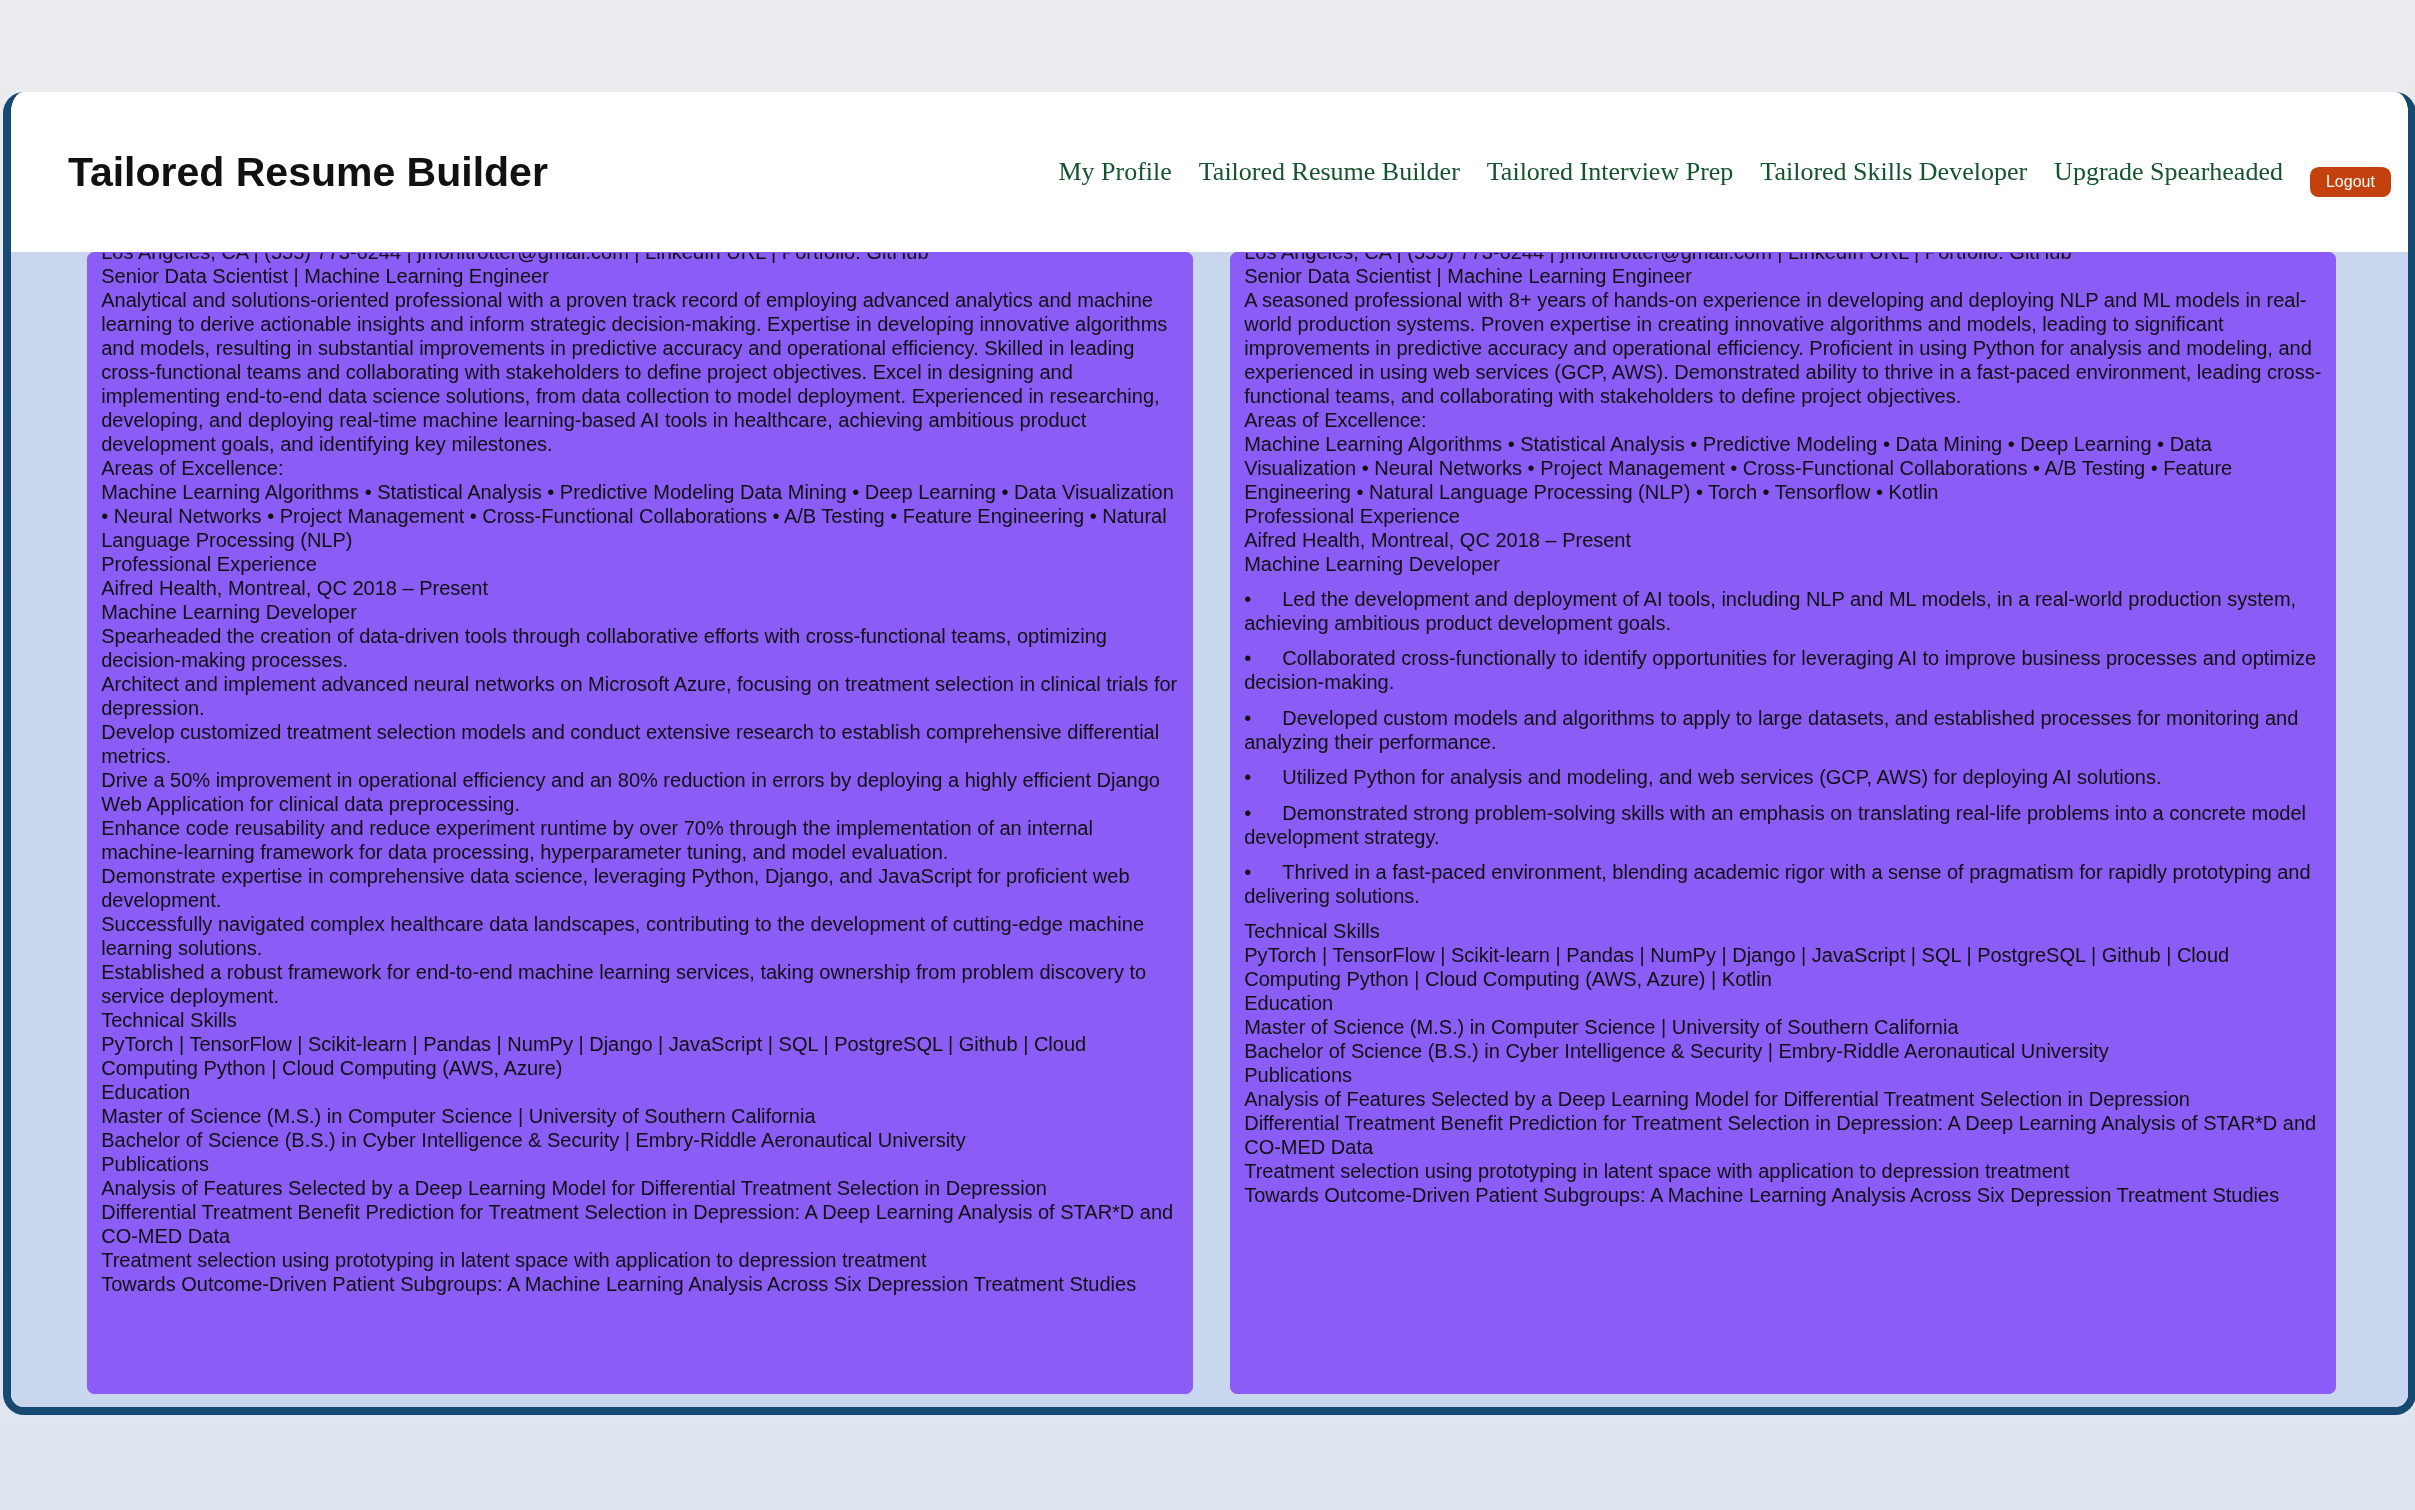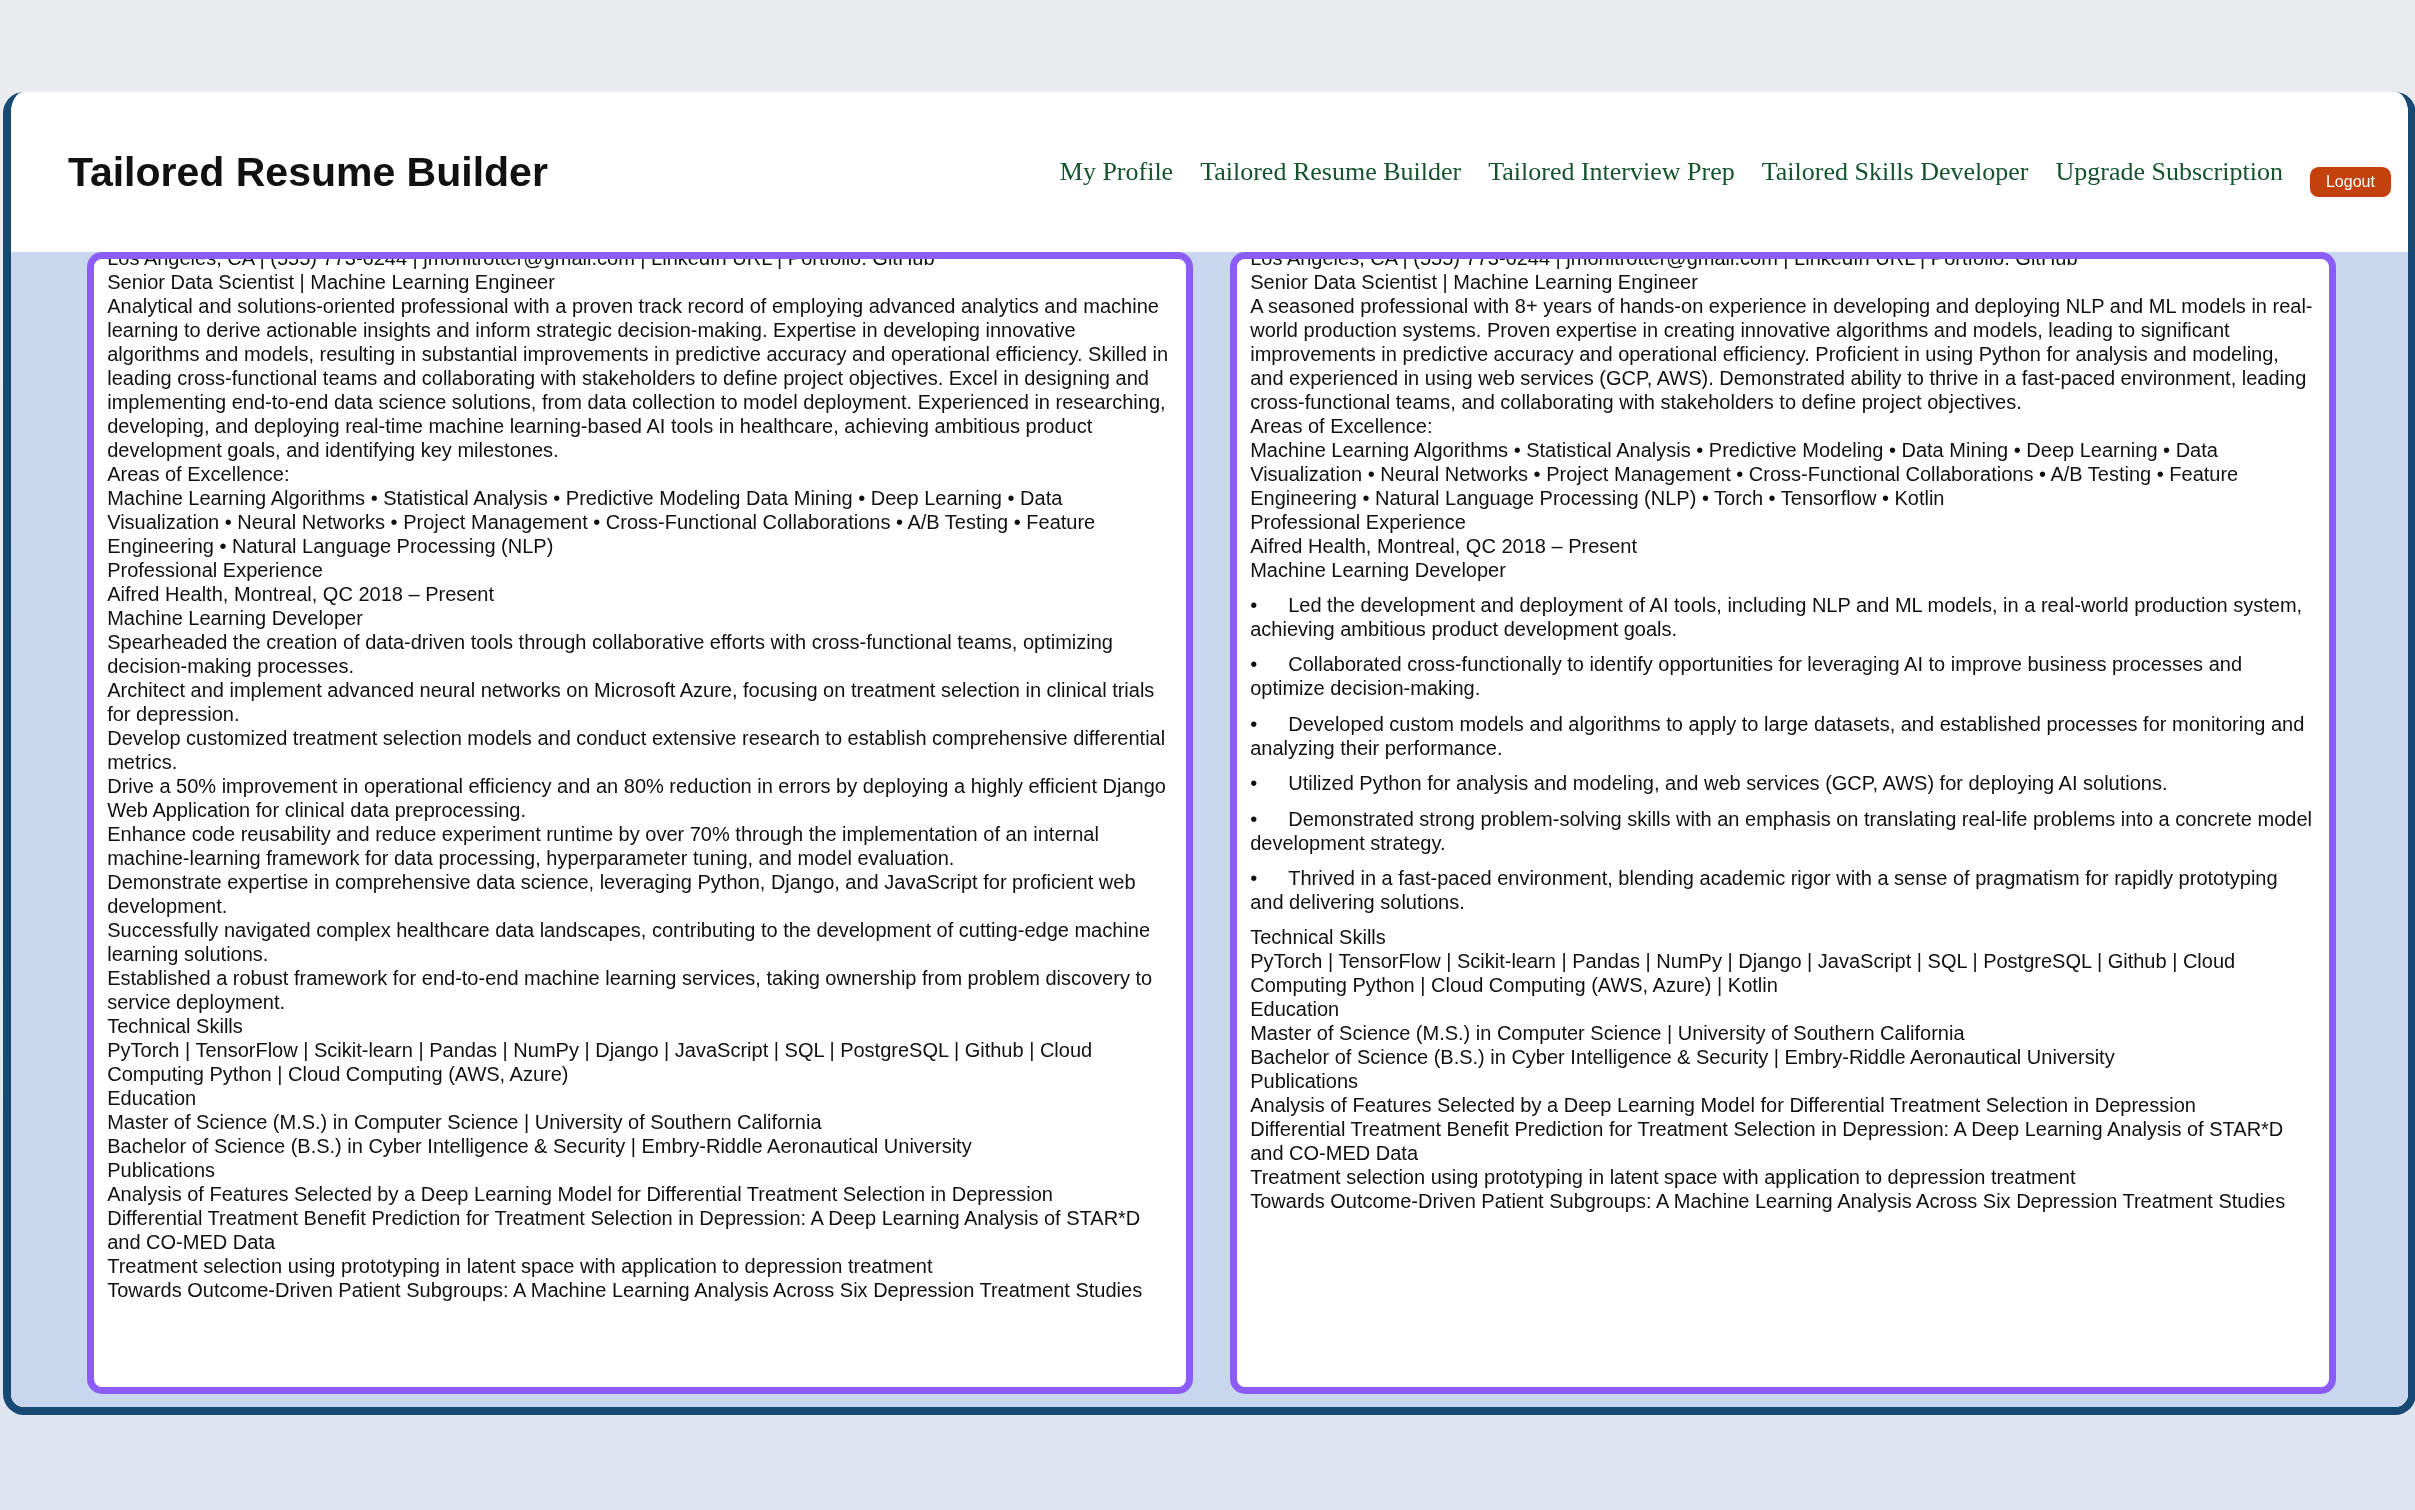--- a/index.html
+++ b/index.html
@@ -23,41 +23,41 @@
   .nav a{color:#14532d;text-decoration:none;white-space:nowrap;}
   .logout{
     position:relative;top:10px;background:#c2410c;color:#fff;border:none;border-radius:8.6px;
     font-family:"Liberation Sans",sans-serif;font-size:16px;padding:5.7px 16px;cursor:pointer;
   }
   .content{
     flex:1;background:#c9d7ee;display:flex;gap:37px;
     padding:0 72px 13.3px 76px;box-sizing:border-box;min-height:0;
   }
   .panel{
-    flex:1;background:#ffffff;border:7px solid #8b5cf6;border-radius:15px;
+    flex:1;background:#8b5cf6;border:1px solid #8b5cf6;border-radius:7px;
     overflow:hidden;box-sizing:border-box;padding:0 13.3px;min-width:0;
   }
   .panel-inner{margin-top:-13.3px;font-size:20px;line-height:24px;color:#101010;}
   .para{margin:0;}
   .para.bullet{margin:11.4px 0;}
   .dot{display:inline-block;width:38px;}
 </style>
 </head>
 <body>
 
 <div class="card">
   <header class="card-header">
     <h1 class="title">Tailored Resume Builder</h1>
     <div class="header-right">
       <nav class="nav" id="nav">
           <a href="#">My Profile</a>
           <a href="#">Tailored Resume Builder</a>
           <a href="#">Tailored Interview Prep</a>
           <a href="#">Tailored Skills Developer</a>
-          <a href="#">Upgrade Subscription</a>
+          <a href="#">Upgrade Spearheaded</a>
         </nav>
       <button class="logout">Logout</button>
     </div>
   </header>
   <main class="content">
     <section class="panel">
       <div class="panel-inner" id="panel-original">
           <p class="para">Los Angeles, CA | (555) 773-6244 | jmonitrotter@gmail.com | LinkedIn URL | Portfolio: GitHub</p>
           <p class="para">Senior Data Scientist | Machine Learning Engineer</p>
           <p class="para">Analytical and solutions-oriented professional with a proven track record of employing advanced analytics and machine learning to derive actionable insights and inform strategic decision-making. Expertise in developing innovative algorithms and models, resulting in substantial improvements in predictive accuracy and operational efficiency. Skilled in leading cross-functional teams and collaborating with stakeholders to define project objectives. Excel in designing and implementing end-to-end data science solutions, from data collection to model deployment. Experienced in researching, developing, and deploying real-time machine learning-based AI tools in healthcare, achieving ambitious product development goals, and identifying key milestones.</p>

